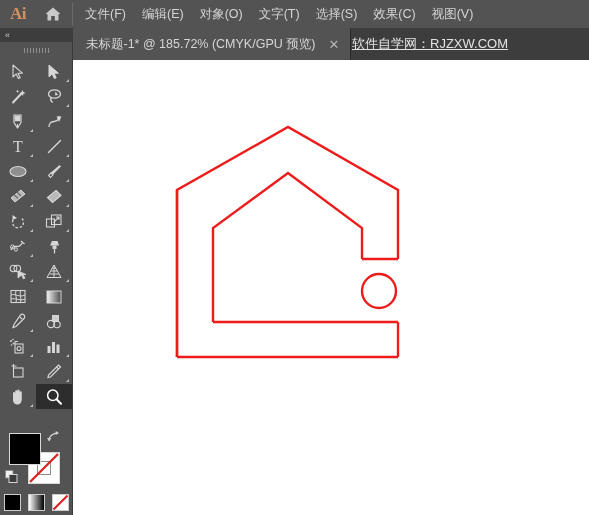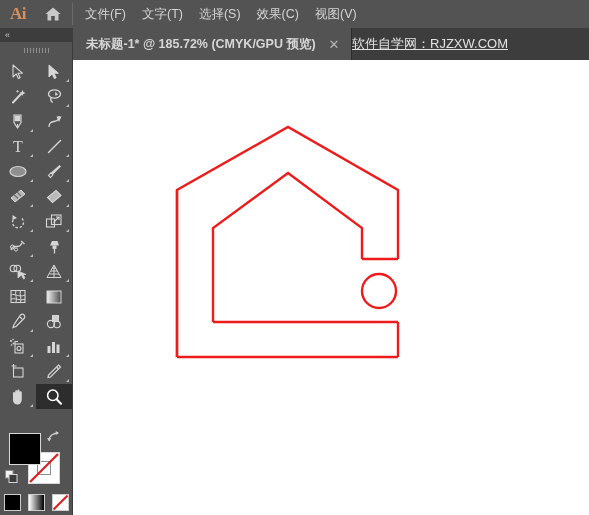--- a/index.html
+++ b/index.html
@@ -48,21 +48,20 @@
   .tab-left-pad {
     position: absolute; left: 0; top: 0; width: 73px; height: 32px;
     background: #3d3d3d;
   }
   .doc-tab {
     position: absolute; left: 73px; top: 0; height: 32px;
     background: #535353;
     display: flex; align-items: center;
     padding: 0 9px 0 13px;
     border-right: 1px solid #2b2b2b;
-    font-weight: bold;
   }
   .doc-tab-title {
     color: #d6d6d6; font-size: 12.5px; white-space: nowrap;
   }
   .doc-tab-close {
     color: #b5b5b5; font-size: 13px; margin-left: 11px;
     line-height: 1; cursor: pointer; padding: 0 2px;
   }
   .watermark {
     position: absolute; left: 352px; top: 0; height: 32px;
@@ -162,20 +161,22 @@
   <div class="menubar">
     <div class="ai-logo">Ai</div>
     <div class="home-btn">
       <svg width="18" height="16" viewBox="0 0 18 16" aria-hidden="true">
         <path d="M9 1.5 L16.5 8 L14.5 8 L14.5 14.5 L10.8 14.5 L10.8 10 L7.2 10 L7.2 14.5 L3.5 14.5 L3.5 8 L1.5 8 Z" fill="#c9c9c9"></path>
       </svg>
     </div>
     <div class="menu-sep"></div>
     <div class="menu-items">
       <div class="menu-item">文件(F)</div>
+      <div class="menu-item">编辑(E)</div>
+      <div class="menu-item">对象(O)</div>
       <div class="menu-item">文字(T)</div>
       <div class="menu-item">选择(S)</div>
       <div class="menu-item">效果(C)</div>
       <div class="menu-item">视图(V)</div>
     </div>
   </div>
 
   <div class="tabbar">
     <div class="tab-left-pad"></div>
     <div class="doc-tab">

